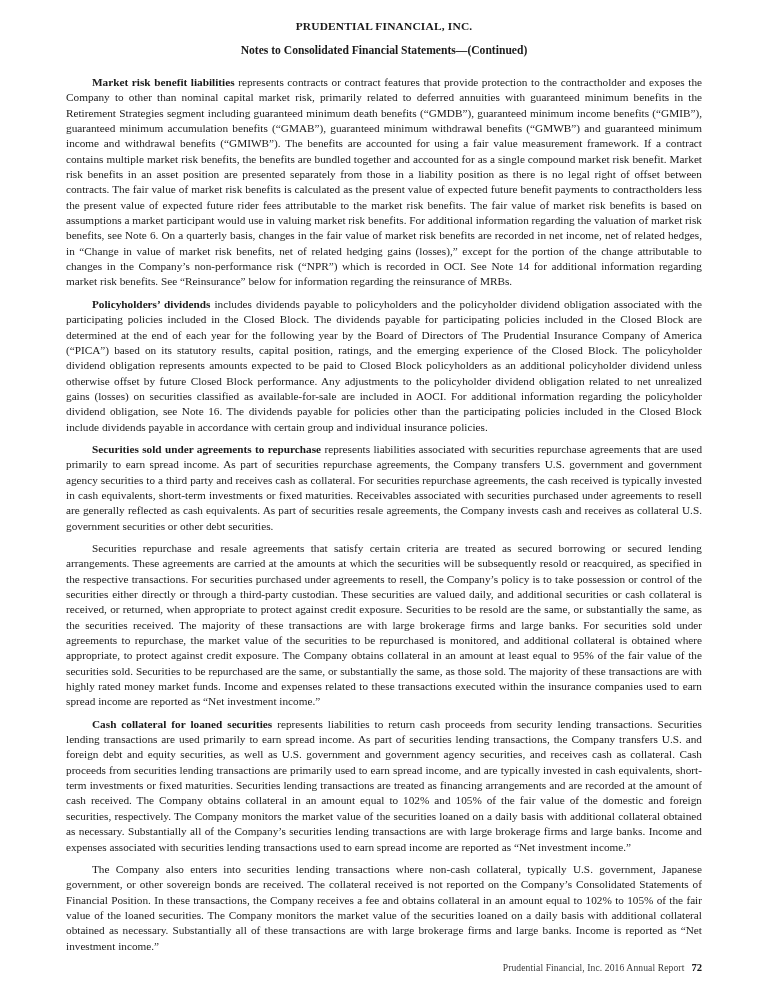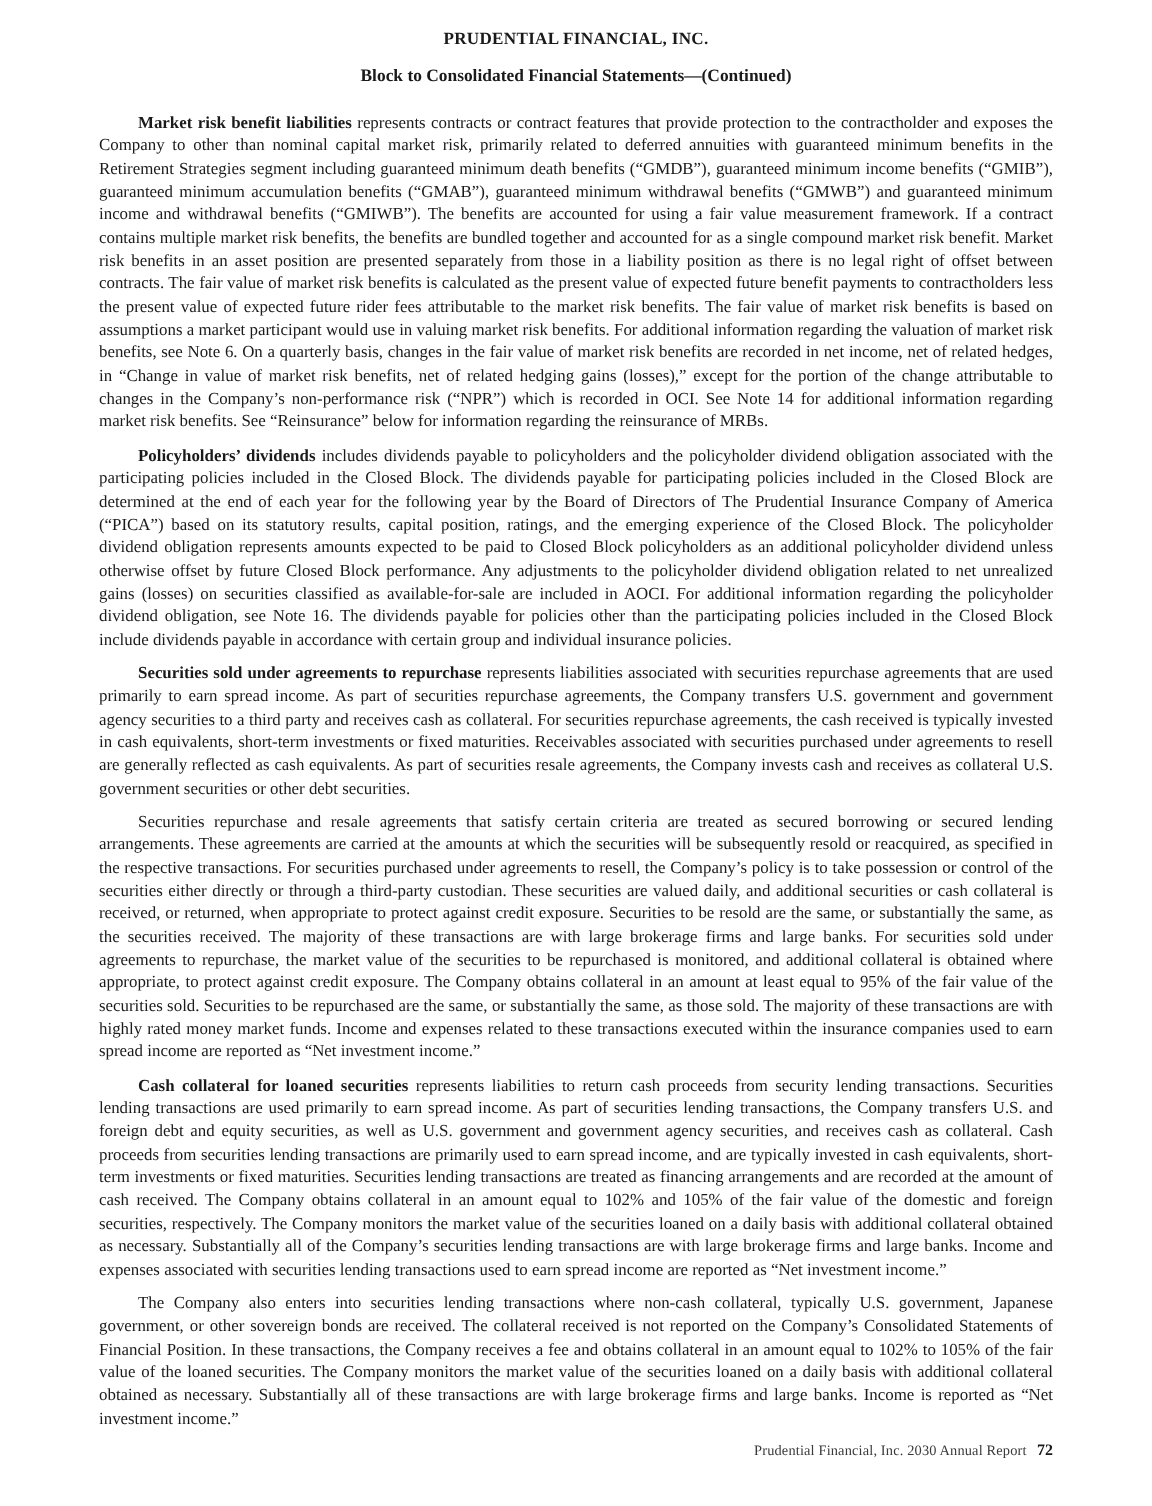--- a/index.html
+++ b/index.html
@@ -80,35 +80,35 @@
     color: #1a1a1a;
   }
 </style>
 </head>
 <body>
 
 <div class="page">
   <div class="content">
 
     <div class="doc-title">PRUDENTIAL FINANCIAL, INC.</div>
-    <div class="doc-subtitle">Block to Consolidated Financial Statements—(Continued)</div>
+    <div class="doc-subtitle">Notes to Consolidated Financial Statements—(Continued)</div>
 
     <div class="body-block">
 
       <p class="para"><span class="lead">Market risk benefit liabilities</span><span> represents contracts or contract features that provide protection to the contractholder and exposes the Company to other than nominal capital market risk, primarily related to deferred annuities with guaranteed minimum benefits in the Retirement Strategies segment including guaranteed minimum death benefits (“GMDB”), guaranteed minimum income benefits (“GMIB”), guaranteed minimum accumulation benefits (“GMAB”), guaranteed minimum withdrawal benefits (“GMWB”) and guaranteed minimum income and withdrawal benefits (“GMIWB”). The benefits are accounted for using a fair value measurement framework. If a contract contains multiple market risk benefits, the benefits are bundled together and accounted for as a single compound market risk benefit. Market risk benefits in an asset position are presented separately from those in a liability position as there is no legal right of offset between contracts. The fair value of market risk benefits is calculated as the present value of expected future benefit payments to contractholders less the present value of expected future rider fees attributable to the market risk benefits. The fair value of market risk benefits is based on assumptions a market participant would use in valuing market risk benefits. For additional information regarding the valuation of market risk benefits, see Note 6. On a quarterly basis, changes in the fair value of market risk benefits are recorded in net income, net of related hedges, in “Change in value of market risk benefits, net of related hedging gains (losses),” except for the portion of the change attributable to changes in the Company’s non-performance risk (“NPR”) which is recorded in OCI. See Note 14 for additional information regarding market risk benefits. See “Reinsurance” below for information regarding the reinsurance of MRBs.</span></p>
 
       <p class="para"><span class="lead">Policyholders’ dividends</span><span> includes dividends payable to policyholders and the policyholder dividend obligation associated with the participating policies included in the Closed Block. The dividends payable for participating policies included in the Closed Block are determined at the end of each year for the following year by the Board of Directors of The Prudential Insurance Company of America (“PICA”) based on its statutory results, capital position, ratings, and the emerging experience of the Closed Block. The policyholder dividend obligation represents amounts expected to be paid to Closed Block policyholders as an additional policyholder dividend unless otherwise offset by future Closed Block performance. Any adjustments to the policyholder dividend obligation related to net unrealized gains (losses) on securities classified as available-for-sale are included in AOCI. For additional information regarding the policyholder dividend obligation, see Note 16. The dividends payable for policies other than the participating policies included in the Closed Block include dividends payable in accordance with certain group and individual insurance policies.</span></p>
 
       <p class="para"><span class="lead">Securities sold under agreements to repurchase</span><span> represents liabilities associated with securities repurchase agreements that are used primarily to earn spread income. As part of securities repurchase agreements, the Company transfers U.S. government and government agency securities to a third party and receives cash as collateral. For securities repurchase agreements, the cash received is typically invested in cash equivalents, short-term investments or fixed maturities. Receivables associated with securities purchased under agreements to resell are generally reflected as cash equivalents. As part of securities resale agreements, the Company invests cash and receives as collateral U.S. government securities or other debt securities.</span></p>
 
       <p class="para"><span class="lead"></span><span>Securities repurchase and resale agreements that satisfy certain criteria are treated as secured borrowing or secured lending arrangements. These agreements are carried at the amounts at which the securities will be subsequently resold or reacquired, as specified in the respective transactions. For securities purchased under agreements to resell, the Company’s policy is to take possession or control of the securities either directly or through a third-party custodian. These securities are valued daily, and additional securities or cash collateral is received, or returned, when appropriate to protect against credit exposure. Securities to be resold are the same, or substantially the same, as the securities received. The majority of these transactions are with large brokerage firms and large banks. For securities sold under agreements to repurchase, the market value of the securities to be repurchased is monitored, and additional collateral is obtained where appropriate, to protect against credit exposure. The Company obtains collateral in an amount at least equal to 95% of the fair value of the securities sold. Securities to be repurchased are the same, or substantially the same, as those sold. The majority of these transactions are with highly rated money market funds. Income and expenses related to these transactions executed within the insurance companies used to earn spread income are reported as “Net investment income.”</span></p>
 
       <p class="para"><span class="lead">Cash collateral for loaned securities</span><span> represents liabilities to return cash proceeds from security lending transactions. Securities lending transactions are used primarily to earn spread income. As part of securities lending transactions, the Company transfers U.S. and foreign debt and equity securities, as well as U.S. government and government agency securities, and receives cash as collateral. Cash proceeds from securities lending transactions are primarily used to earn spread income, and are typically invested in cash equivalents, short-term investments or fixed maturities. Securities lending transactions are treated as financing arrangements and are recorded at the amount of cash received. The Company obtains collateral in an amount equal to 102% and 105% of the fair value of the domestic and foreign securities, respectively. The Company monitors the market value of the securities loaned on a daily basis with additional collateral obtained as necessary. Substantially all of the Company’s securities lending transactions are with large brokerage firms and large banks. Income and expenses associated with securities lending transactions used to earn spread income are reported as “Net investment income.”</span></p>
 
       <p class="para"><span class="lead"></span><span>The Company also enters into securities lending transactions where non-cash collateral, typically U.S. government, Japanese government, or other sovereign bonds are received. The collateral received is not reported on the Company’s Consolidated Statements of Financial Position. In these transactions, the Company receives a fee and obtains collateral in an amount equal to 102% to 105% of the fair value of the loaned securities. The Company monitors the market value of the securities loaned on a daily basis with additional collateral obtained as necessary. Substantially all of these transactions are with large brokerage firms and large banks. Income is reported as “Net investment income.”</span></p>
 
     </div>
   </div>
 
   <div class="footer">
-    <span class="fnote">Prudential Financial, Inc. 2030 Annual Report</span><span class="pageno">72</span>
+    <span class="fnote">Prudential Financial, Inc. 2016 Annual Report</span><span class="pageno">72</span>
   </div>
 </div>
 
 </body></html>

